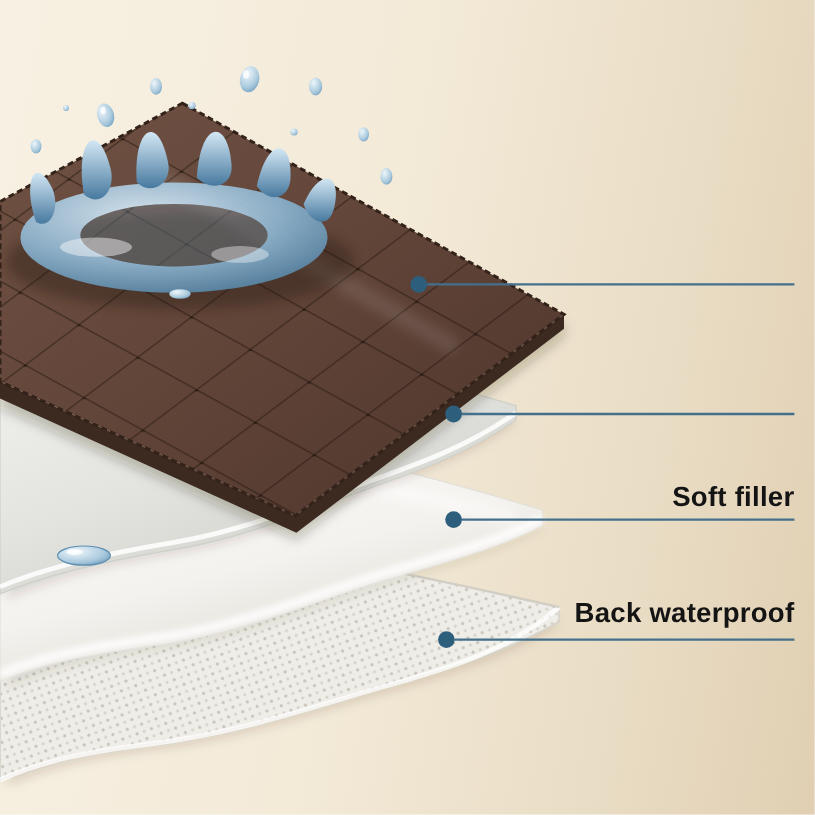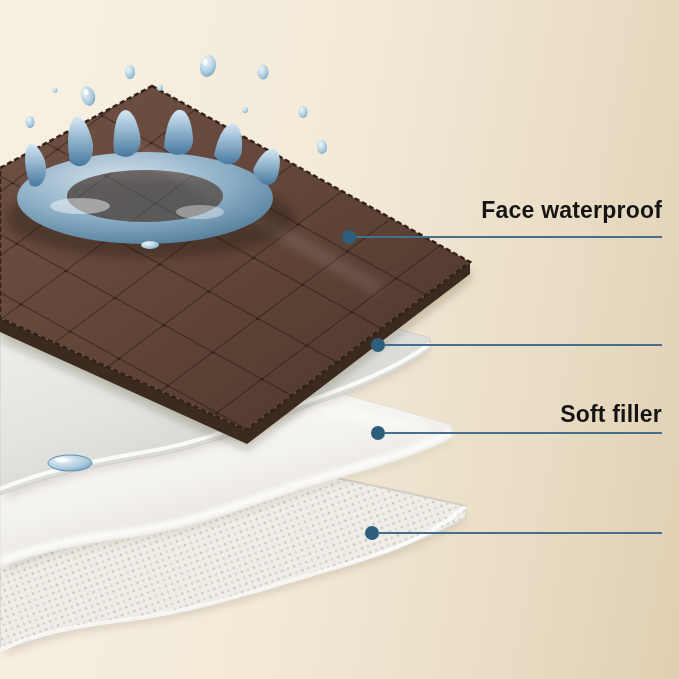--- a/index.html
+++ b/index.html
@@ -174,19 +174,19 @@
       <line x1="379" y1="533" x2="662" y2="533"></line>
     </g>
     <g fill="#2d5f7d">
       <circle cx="349" cy="237" r="7"></circle>
       <circle cx="378" cy="345" r="7"></circle>
       <circle cx="378" cy="433" r="7"></circle>
       <circle cx="372" cy="533" r="7"></circle>
     </g>
   </svg>
 
-  <div class="layer-label lbl-face">Face waterproof</div>
 
 
   <div class="layer-label lbl-filler">Soft filler</div>
 
+  <div class="layer-label lbl-back">Back waterproof</div>
 
 </div>
 
 </body></html>

